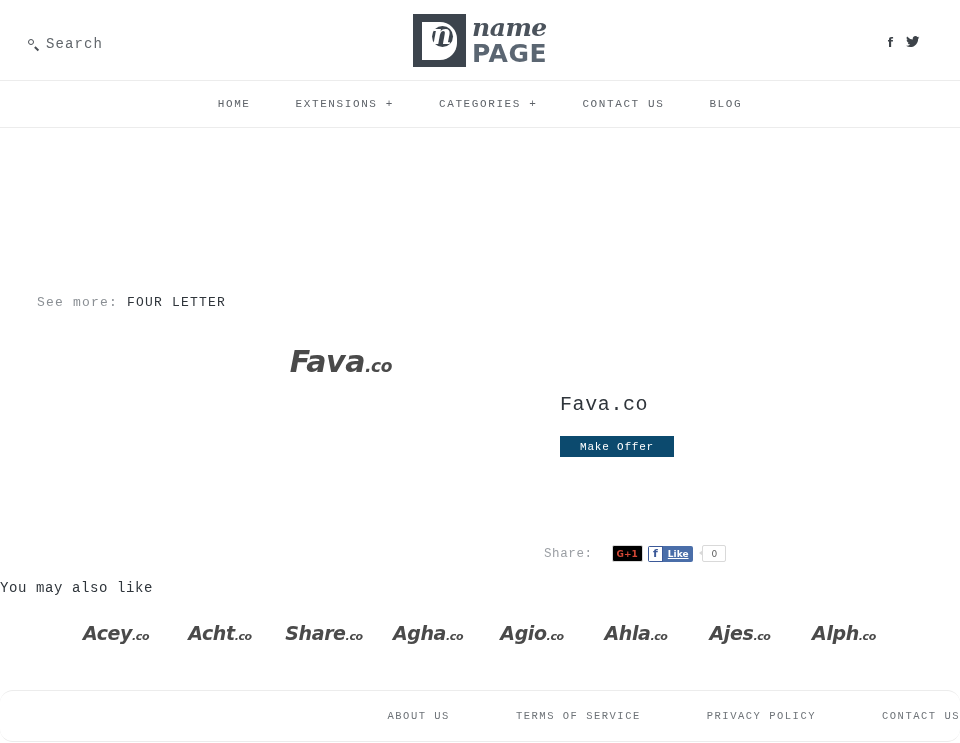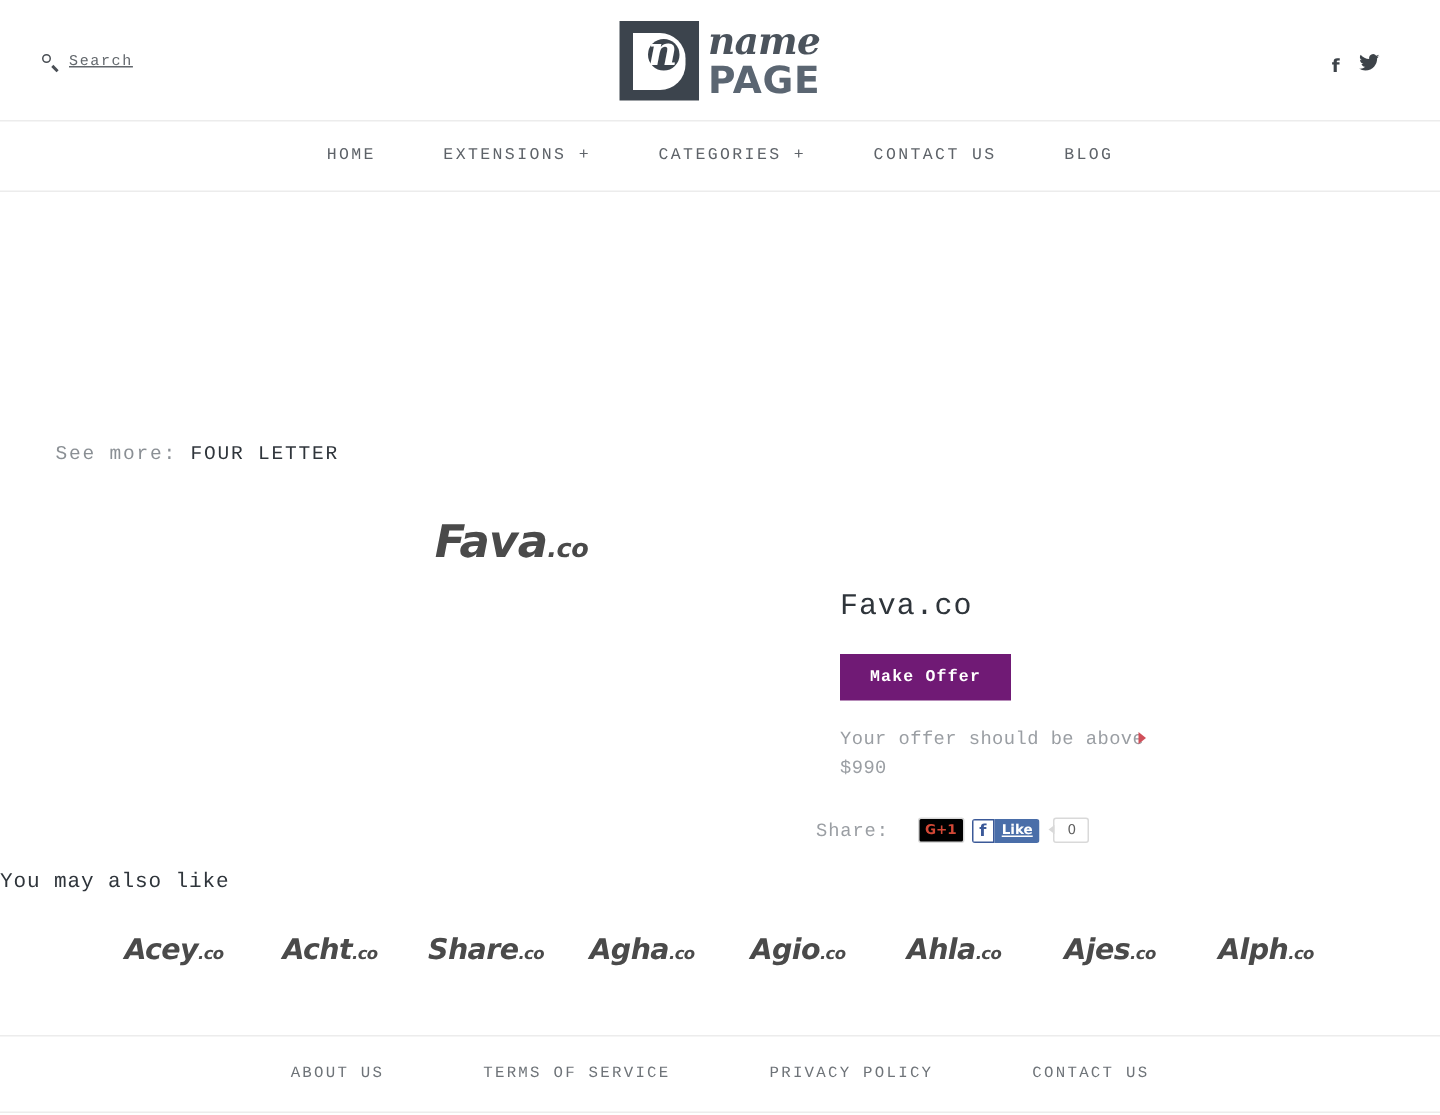--- a/index.html
+++ b/index.html
@@ -49,24 +49,23 @@
   .search-icon::after {
     content: "";
     position: absolute;
     left: 6.5px; top: 7px;
     width: 4.5px; height: 1.6px;
     background: #4a4f55;
     transform: rotate(45deg);
     transform-origin: left center;
   }
   .search-label {
-    font-size: 10px;
+    font-size: 14px;
     letter-spacing: 1.1px;
     color: #62676c;
-    text-decoration: underline;
   }
 
   .logo {
     position: absolute;
     left: 50%;
     top: 13px;
     transform: translateX(-50%);
     display: flex;
     align-items: center;
     gap: 6px;
@@ -224,31 +223,30 @@
   .offer-title {
     font-size: 20px;
     letter-spacing: 0.6px;
     color: #2f353b;
     margin: 0 0 20px 0;
     font-weight: normal;
   }
   .make-offer-btn {
     display: block;
     width: 114px;
-    height: 31px;
-    background: #701a75;
+    height: 21px;
+    background: #0c4a6e;
     color: #ffffff;
     border: none;
     font-family: "Liberation Mono", monospace;
     font-size: 11px;
     letter-spacing: 0.8px;
     cursor: pointer;
     padding: 0;
     margin-bottom: 17px;
-    font-weight: bold;
   }
   .offer-note {
     position: relative;
     font-size: 12.5px;
     line-height: 19px;
     color: #9a9ea3;
     letter-spacing: 0.3px;
     width: 210px;
   }
   .note-arrow {
@@ -404,22 +402,23 @@
   }
 
   
   .footer-nav {
     height: 52px;
     border-top: 1px solid #ececec;
     border-bottom: 1px solid #ececec;
     box-sizing: border-box;
     display: flex;
     align-items: center;
-    justify-content: center;
+    justify-content: flex-end;
     gap: 66px;
+    border-radius: 13px;
   }
   .footer-link {
     font-size: 10.5px;
     letter-spacing: 1.5px;
     color: #6e7378;
     cursor: pointer;
     white-space: nowrap;
   }
   .copyright {
     text-align: center;
@@ -476,24 +475,20 @@
     <span class="cat">FOUR LETTER</span>
   </div>
 
   <div class="domain-art">
     <span>Fava</span><span class="tld">.co</span>
   </div>
 
   <div class="offer-panel">
     <h1 class="offer-title">Fava.co</h1>
     <button class="make-offer-btn">Make Offer</button>
-    <div class="offer-note">
-      <span>Your offer should be above $990</span>
-      <span class="note-arrow"></span>
-    </div>
   </div>
 
   <div class="share-row">
     <span class="share-label">Share:</span>
     <span class="share-buttons">
       <span class="gplus-btn">G+1</span>
       <span class="fb-like">
         <span class="fb-f">f</span>
         <span class="fb-text">Like</span>
       </span>

